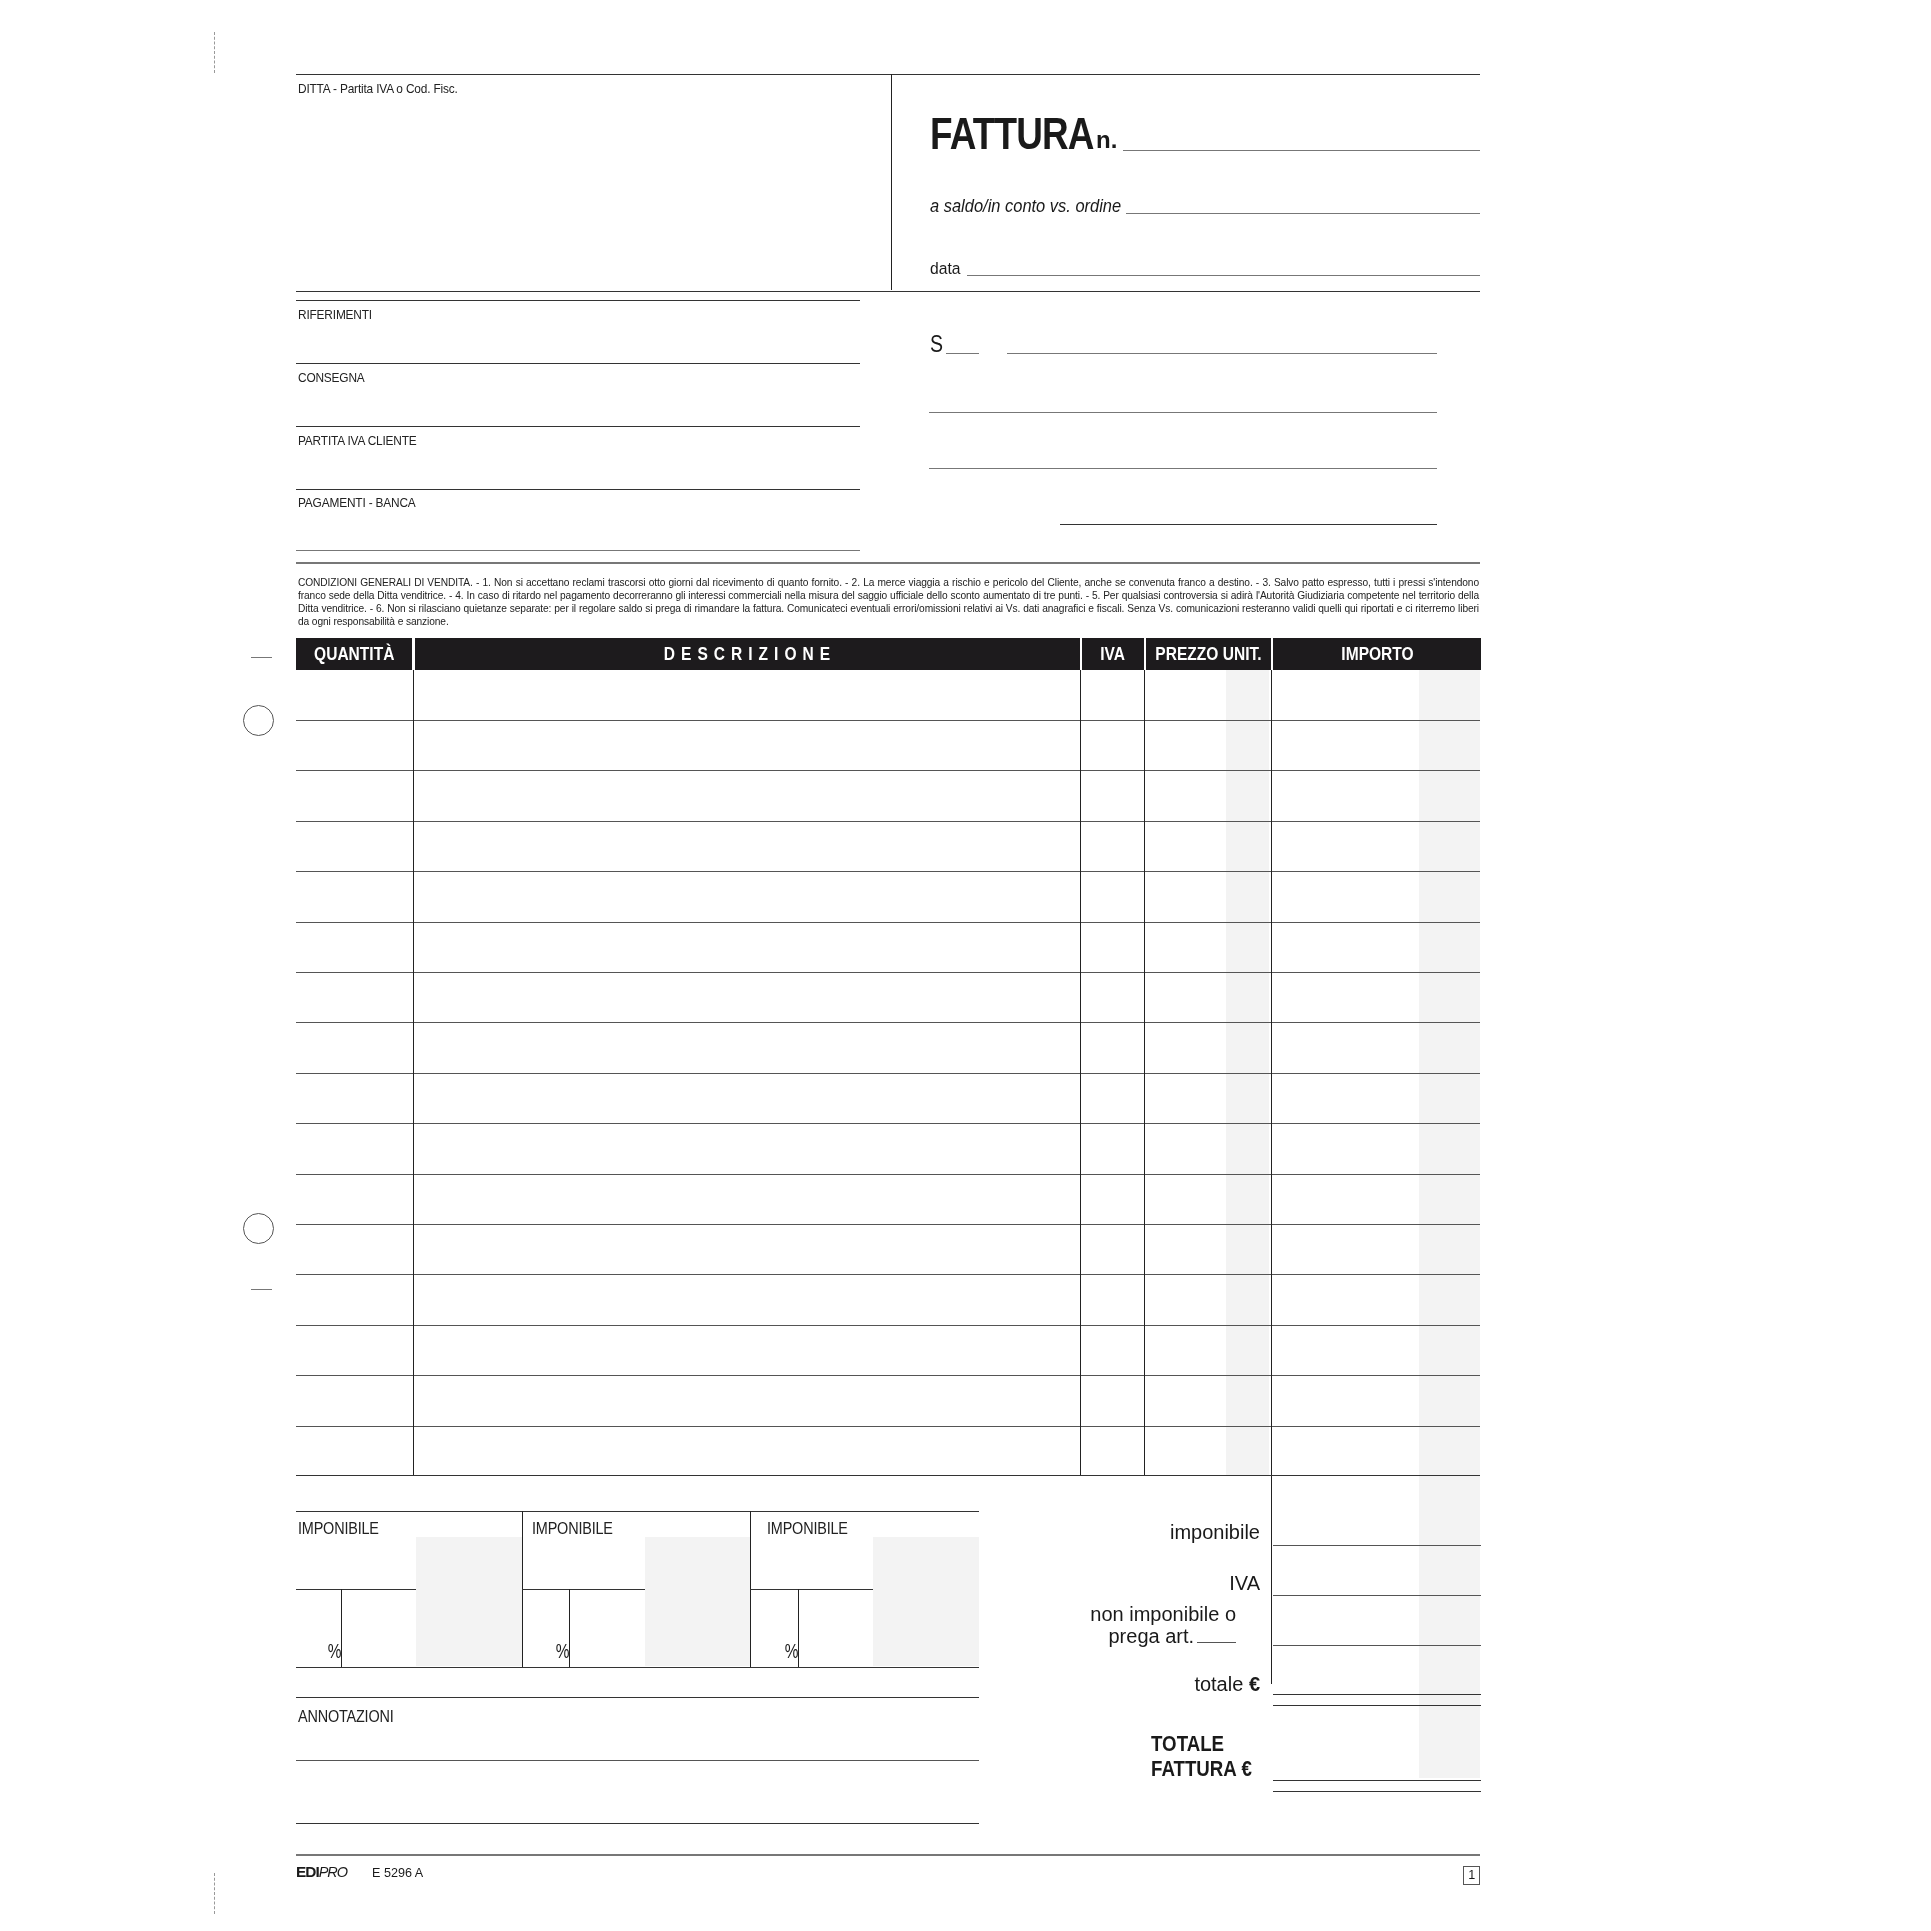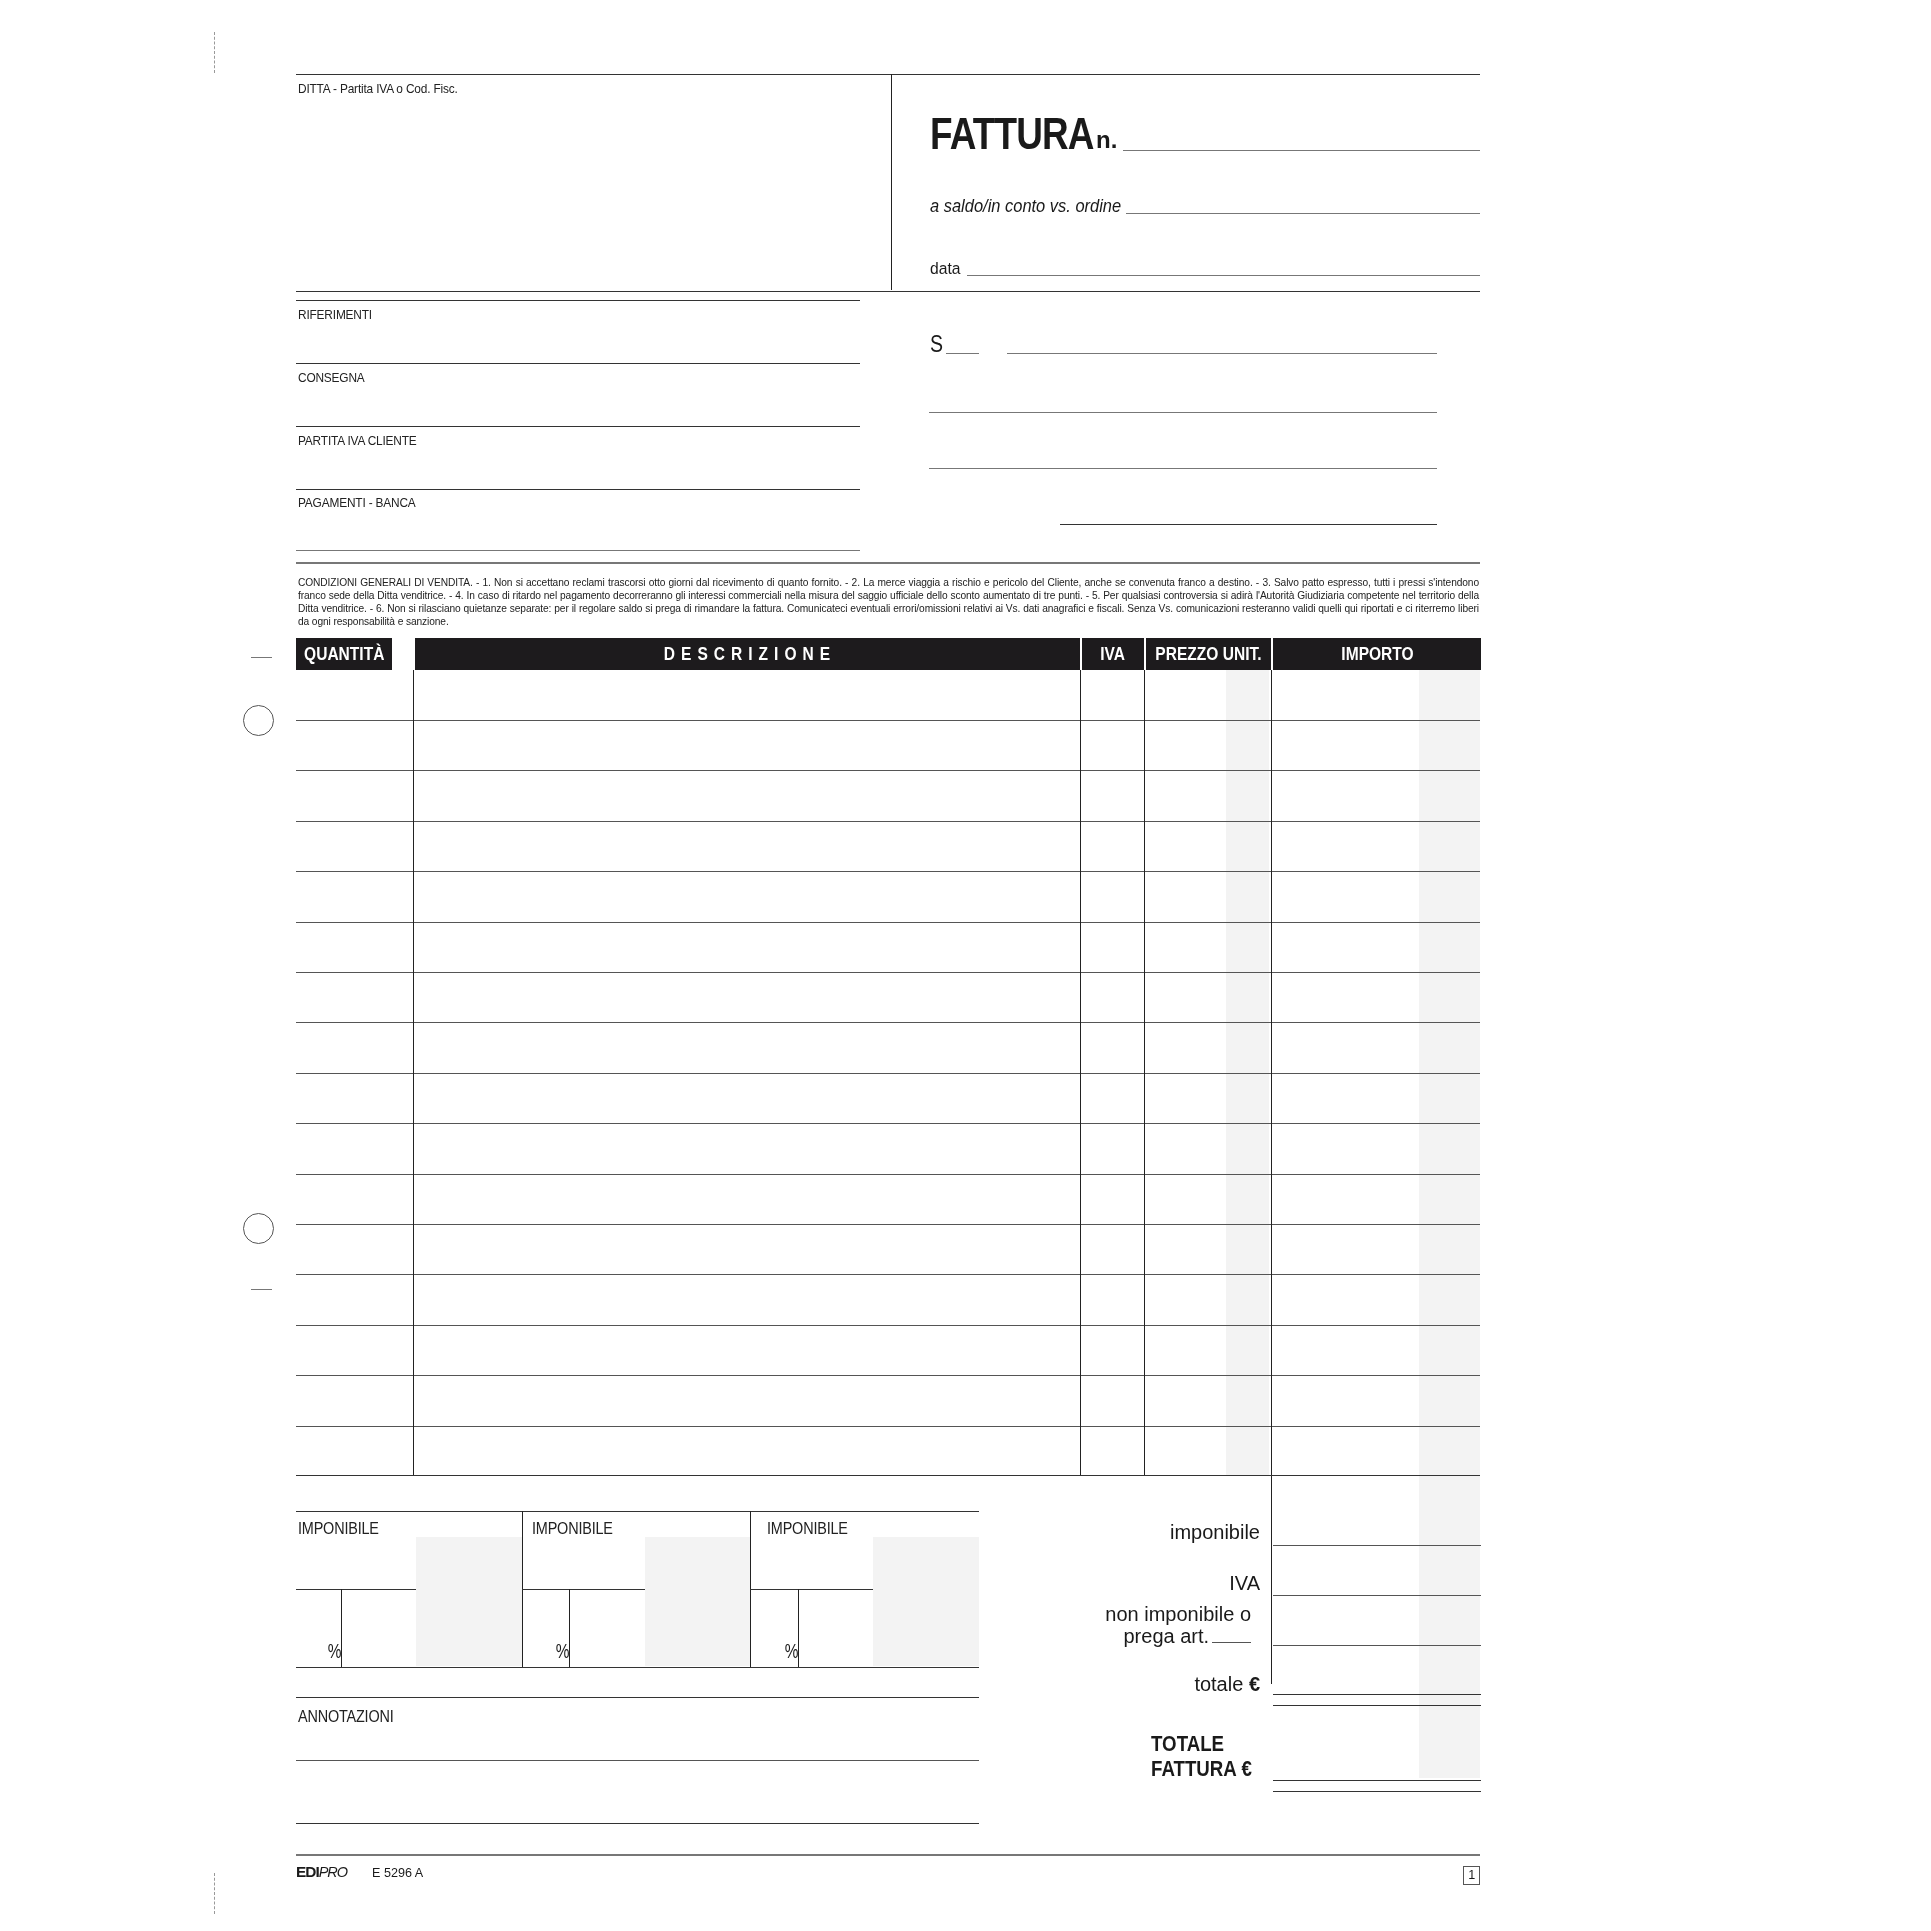--- a/index.html
+++ b/index.html
@@ -67,21 +67,21 @@
 <div class="hl gray" style="left:946px;top:353px;width:33px;"></div>
 <div class="hl gray" style="left:1007px;top:353px;width:430px;"></div>
 <div class="hl gray" style="left:929px;top:412px;width:508px;"></div>
 <div class="hl gray" style="left:929px;top:468px;width:508px;"></div>
 <div class="hl" style="left:1060px;top:524px;width:377px;"></div>
 
 <div class="hl gray" style="left:296px;top:562px;width:1184px;border-top-width:2.9px;"></div>
 
 <div class="cond">CONDIZIONI GENERALI DI VENDITA. - 1. Non si accettano reclami trascorsi otto giorni dal ricevimento di quanto fornito. - 2. La merce viaggia a rischio e pericolo del Cliente, anche se convenuta franco a destino. - 3. Salvo patto espresso, tutti i pressi s'intendono franco sede della Ditta venditrice. - 4. In caso di ritardo nel pagamento decorreranno gli interessi commerciali nella misura del saggio ufficiale dello sconto aumentato di tre punti. - 5. Per qualsiasi controversia si adirà l'Autorità Giudiziaria competente nel territorio della Ditta venditrice. - 6. Non si rilasciano quietanze separate: per il regolare saldo si prega di rimandare la fattura. Comunicateci eventuali errori/omissioni relativi ai Vs. dati anagrafici e fiscali. Senza Vs. comunicazioni resteranno validi quelli qui riportati e ci riterremo liberi da ogni responsabilità e sanzione.</div>
 
-<div class="th" style="left:296px;width:96px;text-align:right;">
+<div class="th" style="left:296px;width:116px;text-align:right;">
     <span>QUANTITÀ</span>
   </div>
 <div class="th" style="left:415px;width:665px;letter-spacing:1px;">
     <span>D E S C R I Z I O N E</span>
   </div>
 <div class="th" style="left:1082px;width:62px;">
     <span>IVA</span>
   </div>
 <div class="th" style="left:1146px;width:125px;">
     <span>PREZZO UNIT.</span>
@@ -179,21 +179,21 @@
 <div class="hl" style="left:296px;top:1697px;width:683px;"></div>
 <div class="lbl" style="left:298px;top:1707px;font-size:16.4px;">ANNOTAZIONI</div>
 <div class="hl thin" style="left:296px;top:1760px;width:683px;"></div>
 <div class="hl" style="left:296px;top:1823px;width:683px;"></div>
 <div class="abs" style="left:297px;top:1728px;width:681px;height:92px;"></div>
 
 <div class="right-lbl" style="right:671px;top:1521px;">imponibile</div>
 <div class="hl thin" style="left:1273px;top:1526px;width:208px;top:1545px;"></div>
 <div class="right-lbl" style="right:671px;top:1572px;">IVA</div>
 <div class="hl thin" style="left:1273px;top:1595px;width:208px;"></div>
-<div class="right-lbl" style="right:680px;top:1603px;line-height:22px;text-align:right;">
+<div class="right-lbl" style="right:695px;top:1603px;line-height:22px;text-align:right;">
   <div>non imponibile o</div>
   <div><span>prega art.</span><span style="display:inline-block;width:39px;border-bottom:1.4px solid #555;margin-left:2.9px;"></span></div>
 </div>
 <div class="hl thin" style="left:1273px;top:1645px;width:208px;"></div>
 <div class="right-lbl" style="right:671px;top:1673px;"><span>totale</span> <b>€</b></div>
 <div class="hl" style="left:1273px;top:1694px;width:208px;"></div>
 <div class="hl" style="left:1273px;top:1705px;width:208px;"></div>
 
 <div class="abs" style="left:1151px;top:1731px;font-size:22px;font-weight:bold;line-height:25px;transform:scaleX(0.85);transform-origin:left top;white-space:nowrap;">
   <div>TOTALE</div>

